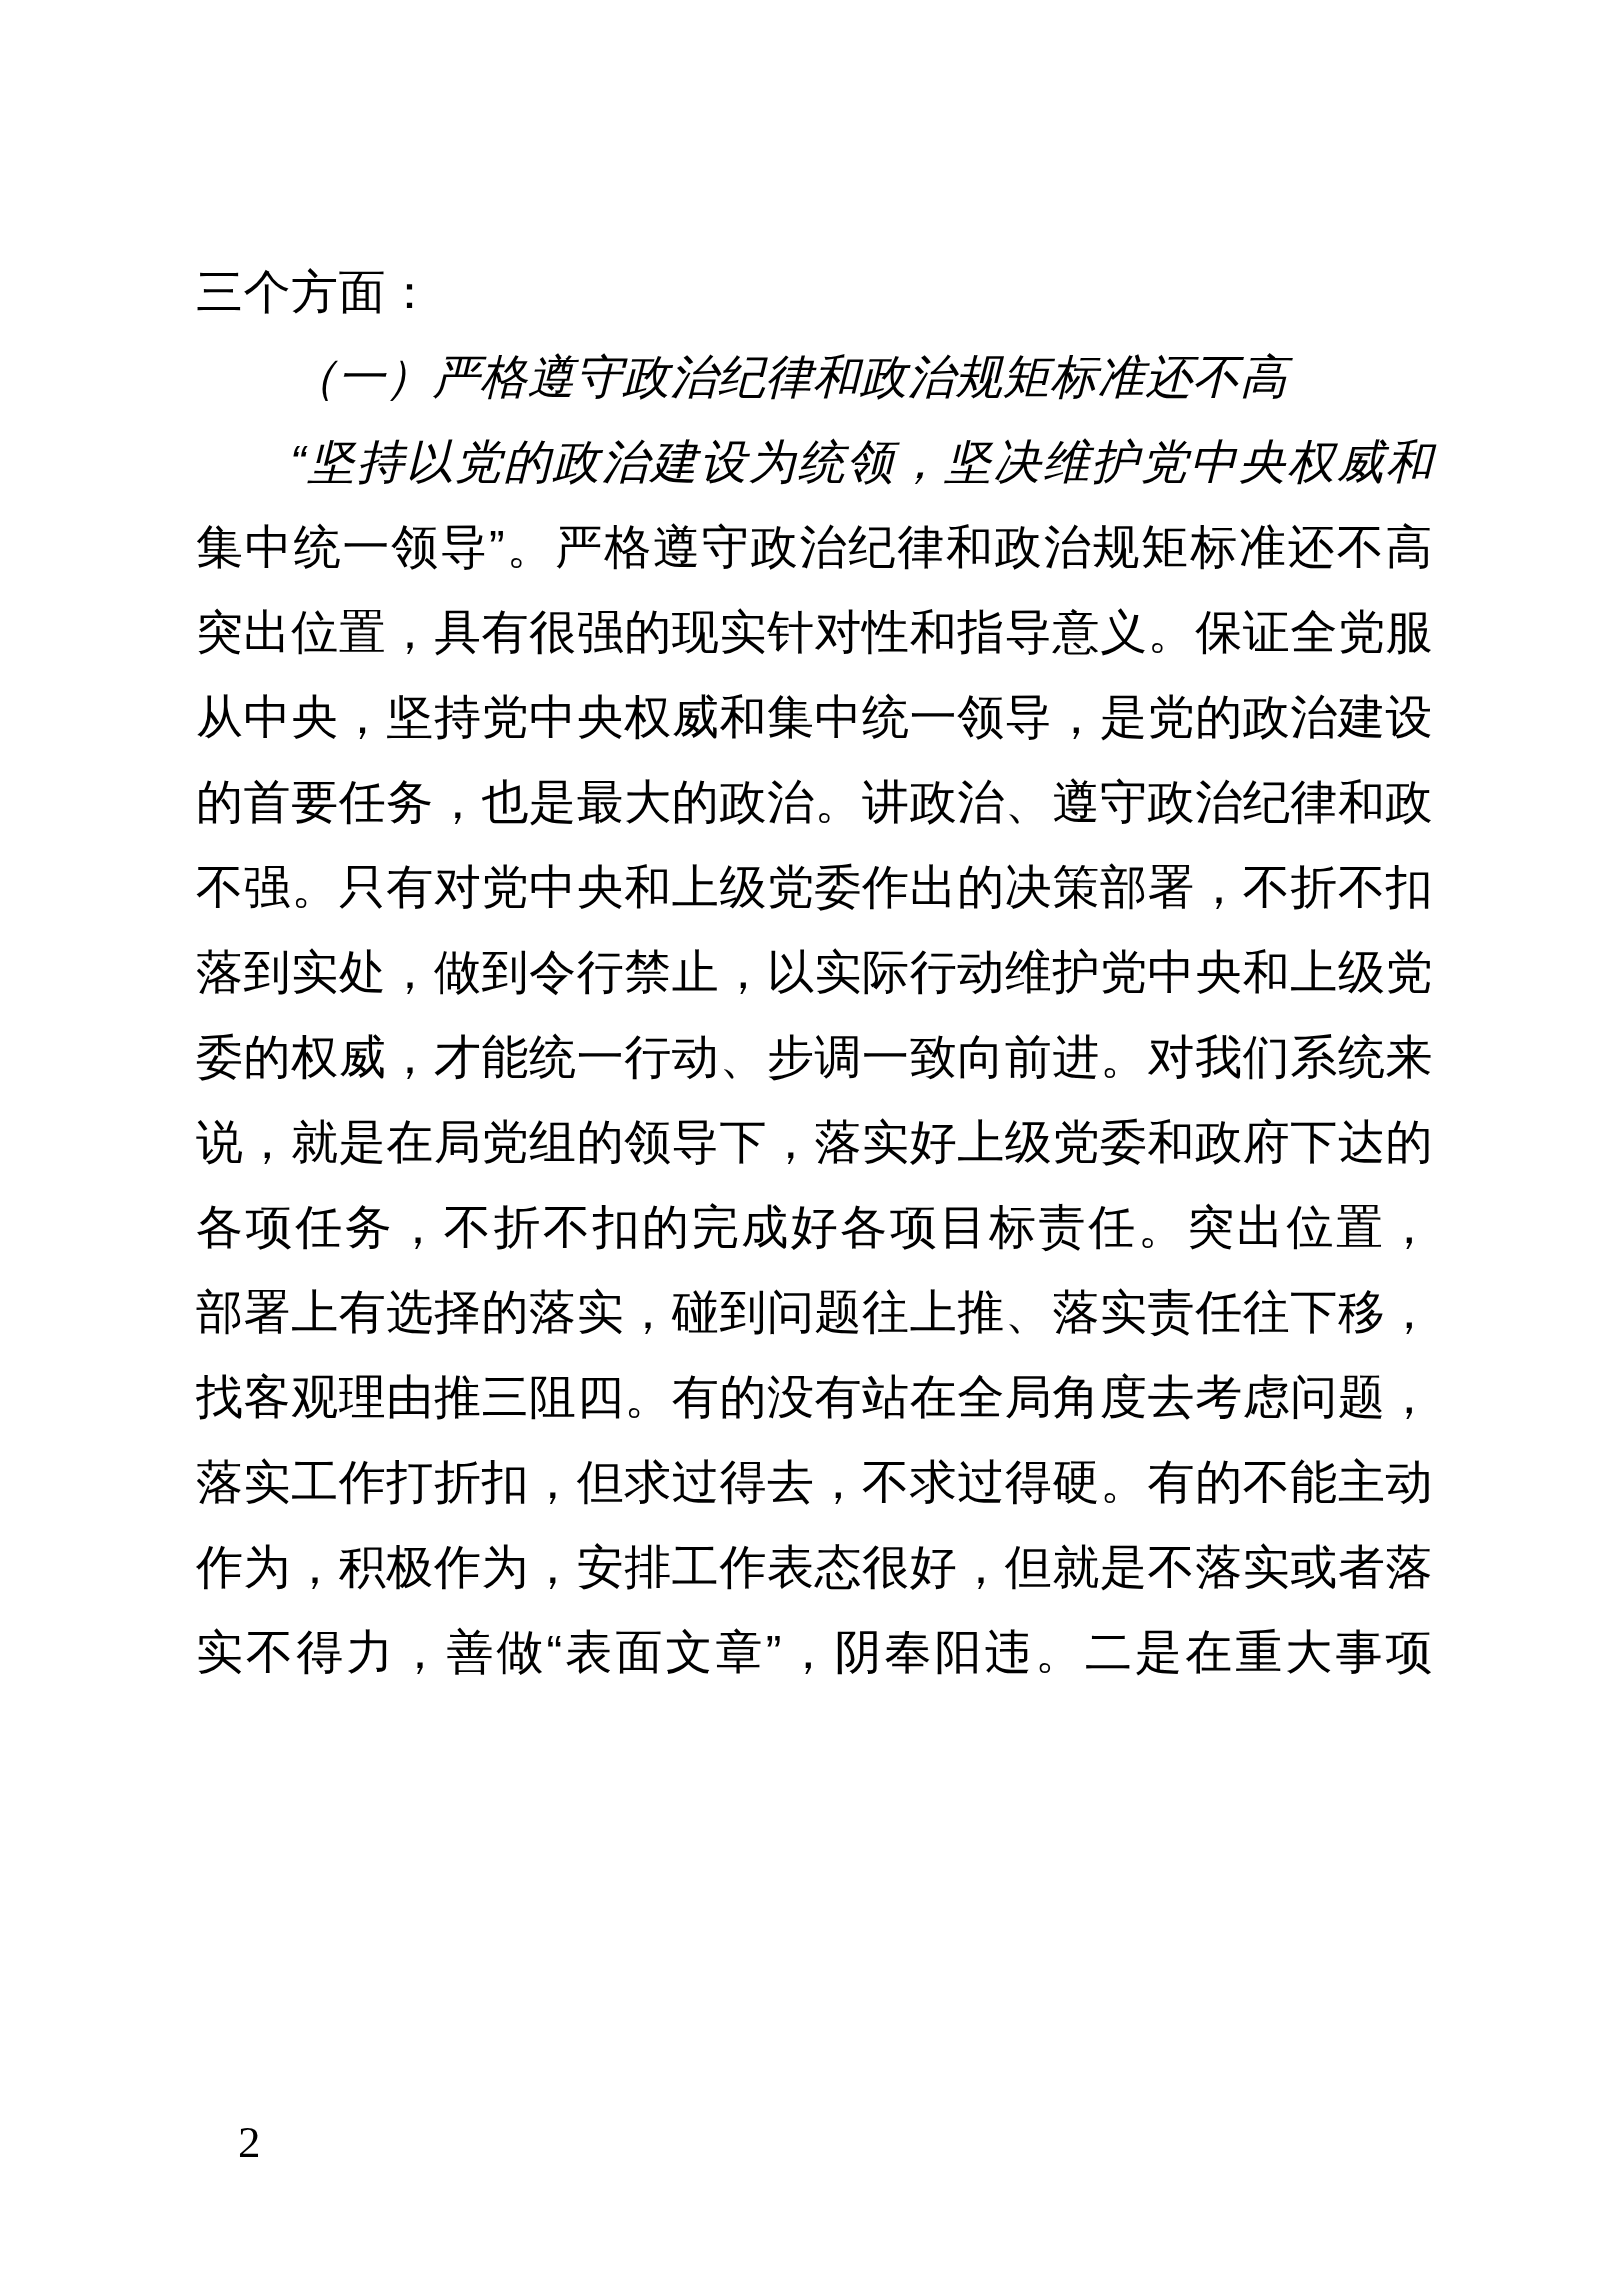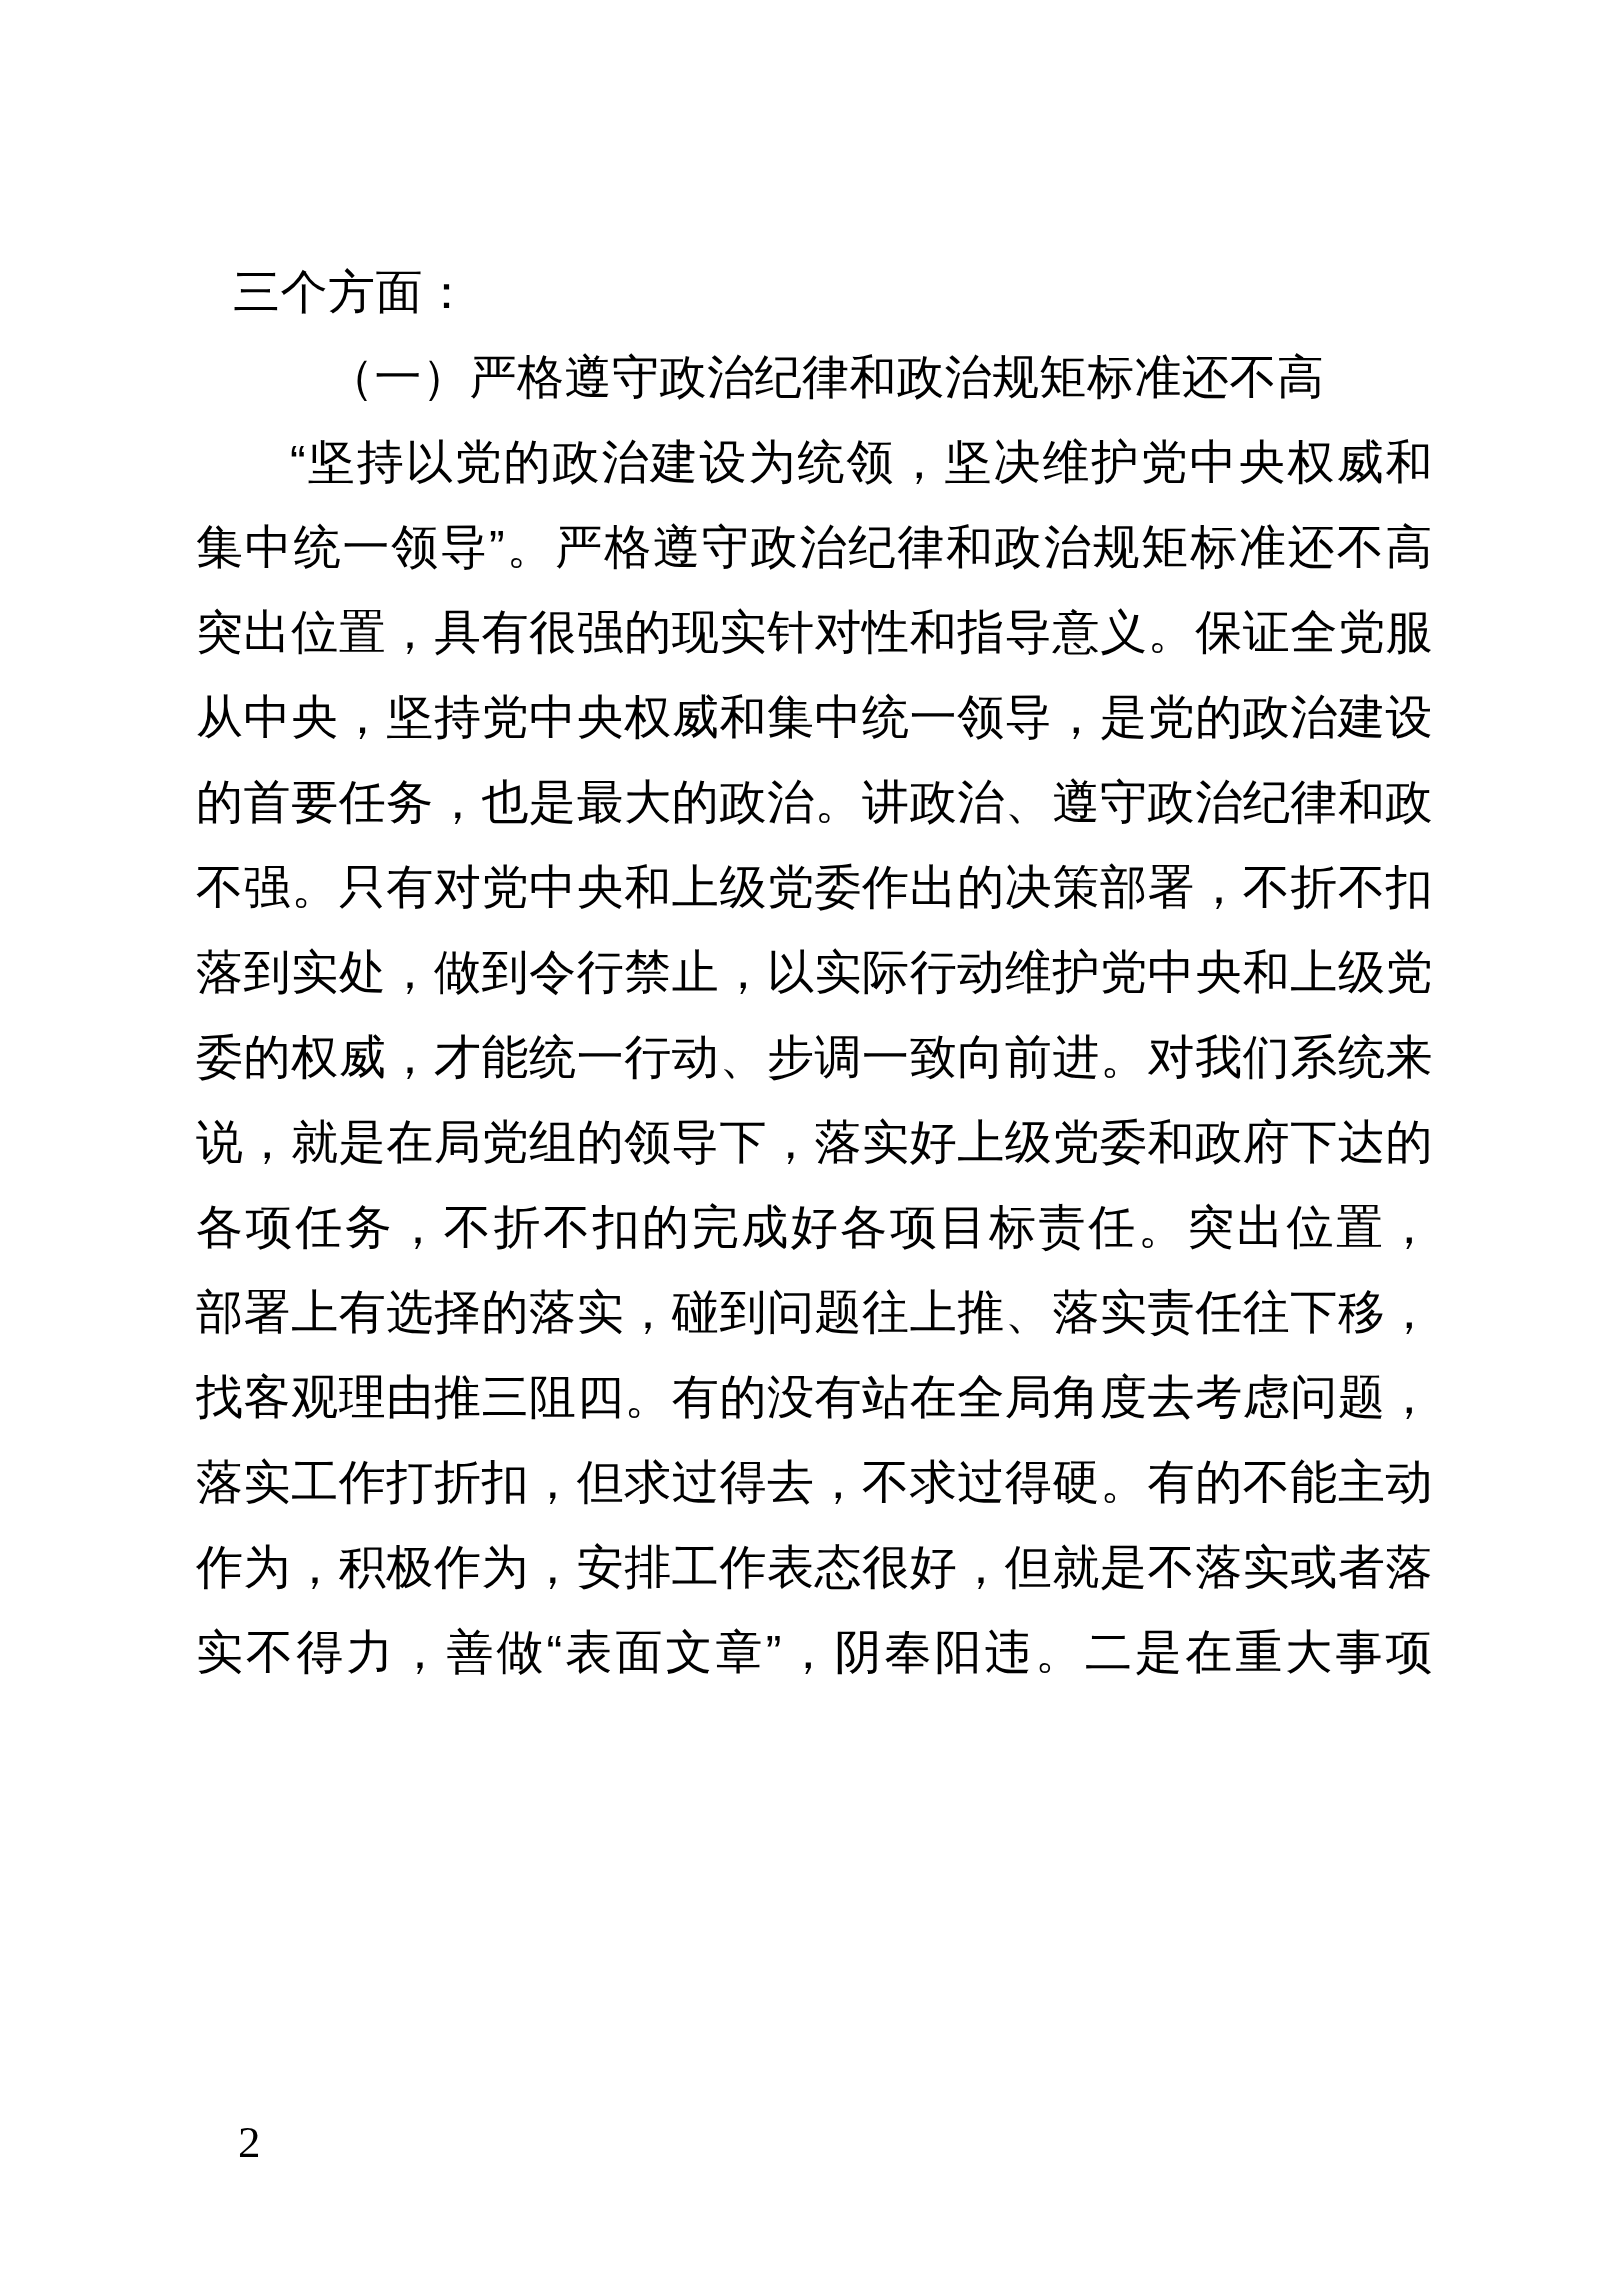--- a/index.html
+++ b/index.html
@@ -36,24 +36,24 @@
     text-align: justify;
     text-align-last: justify;
     text-justify: inter-character;
     letter-spacing: 0.5px;
     white-space: normal;
     overflow: visible;
   }
   .line.short {
     text-align: left;
     text-align-last: left;
-    margin-left: 37px;
   }
   .line.indent {
     text-indent: 2em;
+    font-style: italic;
   }
   .page-number {
     position: absolute;
     left: 238px;
     top: 2117px;
     font-family: "Liberation Serif", serif;
     font-size: 45px;
     line-height: 51px;
     color: #000000;
   }

